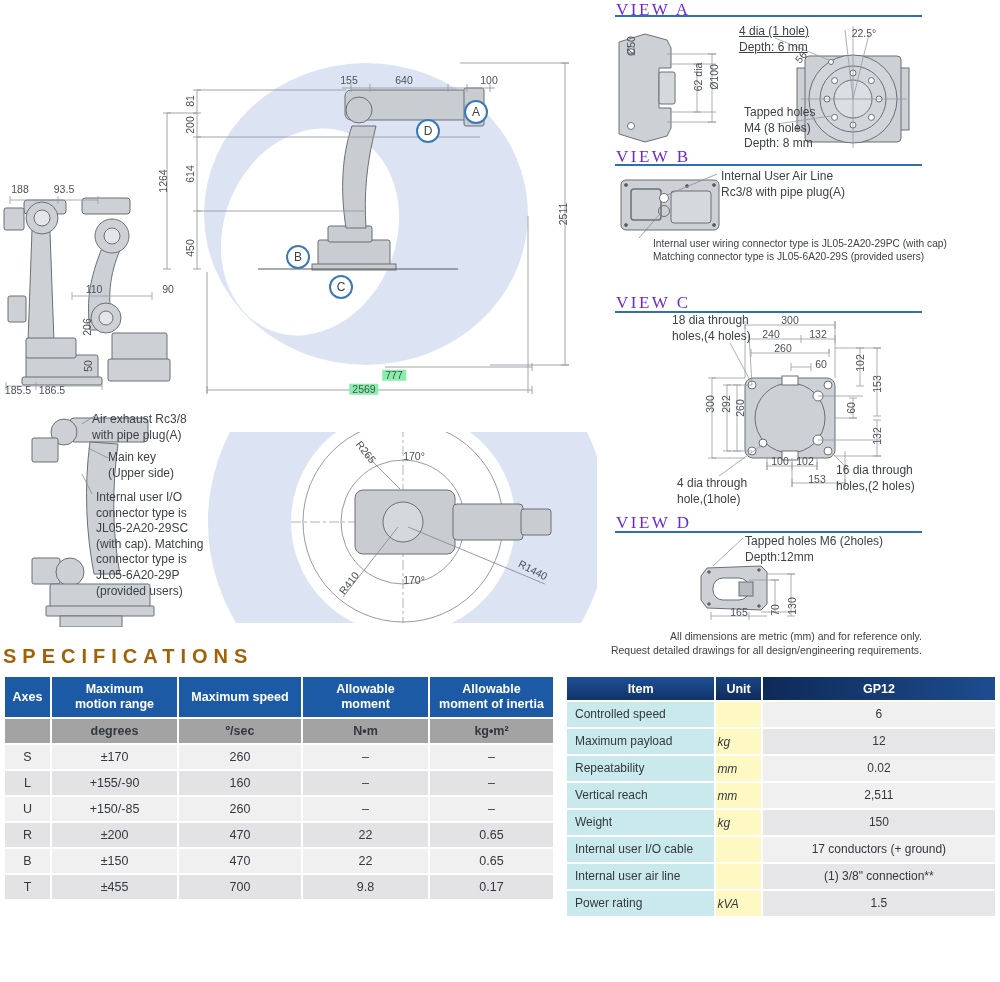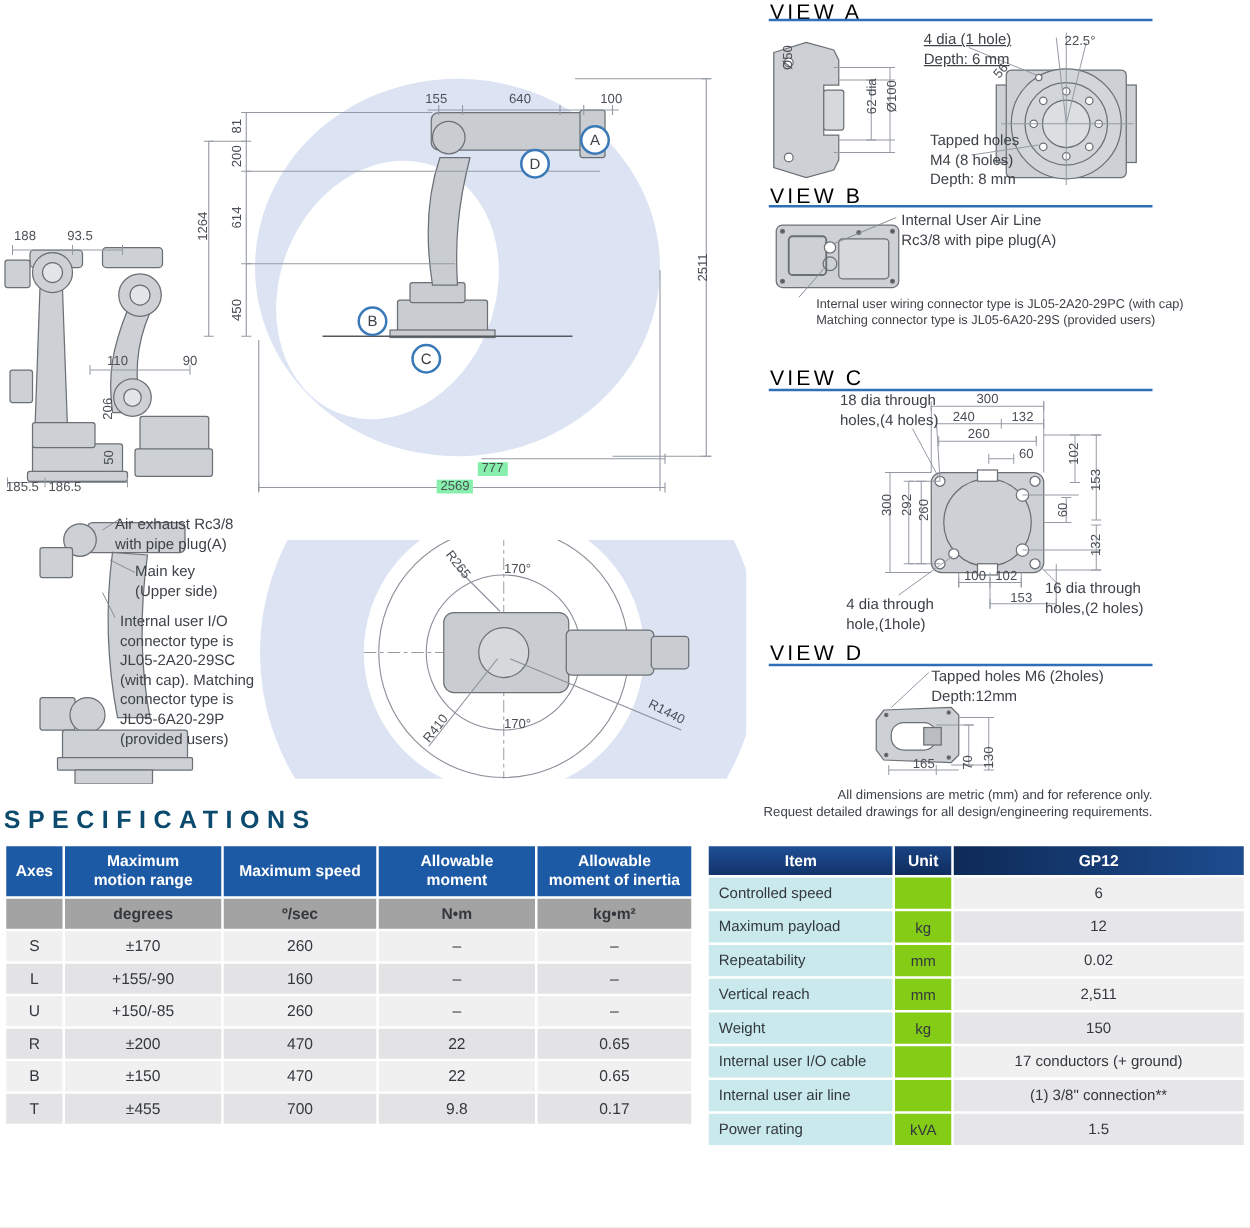--- a/index.html
+++ b/index.html
@@ -12,43 +12,43 @@
   .dimv{transform:translate(-50%,-50%) rotate(-90deg);}
   .bgw{background:#86efac;padding:0 3px;}
   
   .note{position:absolute;font-size:12px;color:#3d4248;white-space:pre-line;line-height:1.3;}
   .ul{text-decoration:underline;}
   
   .marker{position:absolute;width:20px;height:20px;border:2px solid #3a79b8;border-radius:50%;
         background:#fff;color:#3c4247;font-size:12px;display:flex;align-items:center;
         justify-content:center;transform:translate(-50%,-50%);}
   
-  .view-title{position:absolute;left:616px;font-size:17px;letter-spacing:2.5px;color:#000000;}
+  .view-title{position:absolute;left:616px;font-size:17px;letter-spacing:2.5px;color:#6d28d9;font-family:Liberation Serif, serif;}
   .view-underline{position:absolute;left:615px;width:307px;height:2px;background:#2e6fb5;}
   .footnote{position:absolute;top:629px;right:78px;text-align:right;font-size:10.5px;
         color:#3d4248;white-space:pre-line;line-height:1.35;}
   
   .spec-title{position:absolute;left:3px;top:645px;font-size:20px;font-weight:bold;
-        letter-spacing:6px;color:#0c4a6e;}
+        letter-spacing:6px;color:#a16207;}
   table{border-collapse:separate;border-spacing:2px;background:#fff;table-layout:fixed;}
   .axes-table{position:absolute;left:3px;top:675px;width:552px;}
   .axes-table th{background:#1d5aa6;color:#fff;font-size:12.5px;font-weight:bold;height:38px;
         line-height:1.2;white-space:pre-line;vertical-align:middle;text-align:center;}
   .axes-table td{font-size:12.5px;color:#33383e;text-align:center;height:22px;vertical-align:middle;}
   .axes-table .urow td{background:#a3a3a3;font-weight:bold;}
   .r-light td{background:#f0f0f1;}
   .r-dark td{background:#e3e3e6;}
   .item-table{position:absolute;left:565px;top:675px;width:432px;}
   .item-table th{color:#fff;font-size:12.5px;font-weight:bold;height:21px;vertical-align:middle;text-align:center;}
   .ith-item{background:linear-gradient(180deg,#1e4f95,#12336a);}
   .ith-unit{background:linear-gradient(180deg,#1a4484,#0f2c5e);}
   .ith-gp12{background:linear-gradient(90deg,#0e2a57,#1d4c8f);}
   .item-table td{font-size:12px;color:#33383e;vertical-align:middle;height:23px;}
   .item-table td.c-item{background:#c9e9ec;text-align:left;padding-left:8px;white-space:pre-line;line-height:1.35;}
-  .item-table td.c-unit{background:#84cc16;text-align:center;}
+  .item-table td.c-unit{background:#fef9c3;font-style:italic;}
   .item-table td.c-val{text-align:center;white-space:pre-line;line-height:1.45;}
   .v-light{background:#f0f0f1;}
   .v-dark{background:#e6e6e8;}
   .row-power td{height:54px;}
 </style>
 </head>
 <body>
 
 <div class="page">
 
@@ -75,21 +75,21 @@
     <g stroke="#949aa4" stroke-width="0.8" fill="none">
       <path d="M8,18 L8,26 M56,18 L56,26 M8,22 L56,22"></path>
       <path d="M56,22 L96,22 M96,18 L96,26"></path>
       <path d="M70,118 L150,118 M70,114 L70,122 M150,114 L150,122"></path>
       <path d="M4,208 L100,208 M4,204 L4,212 M34,204 L34,212 M100,204 L100,212"></path>
     </g>
   </svg>
   <span class="dim" style="left:20px;top:189px">188</span>
   <span class="dim" style="left:64px;top:189px">93.5</span>
   <span class="dim" style="left:94px;top:289px">110</span>
-  <span class="dim" style="left:152px;top:289px">90</span>
+  <span class="dim" style="left:168px;top:289px">90</span>
   <span class="dimv" style="left:87px;top:327px">206</span>
   <span class="dimv" style="left:88px;top:366px">50</span>
   <span class="dim" style="left:18px;top:390px">185.5</span>
   <span class="dim" style="left:52px;top:390px">186.5</span>
 
   <svg class="abs" style="left:30px;top:412px" width="175" height="215" viewBox="0 0 175 215">
     <g fill="#cdd0d4" stroke="#6b7076" stroke-width="1">
       <rect x="40" y="6" width="78" height="24" rx="4"></rect>
       <circle cx="34" cy="20" r="13"></circle>
       <rect x="2" y="26" width="26" height="24" rx="2"></rect>
@@ -137,21 +137,21 @@
       <path d="M17,73 L17,229 M13,73 L21,73 M13,229 L21,229"></path>
       <path d="M47,50 L196,50 M47,73 L17,73 M47,97 L330,97 M47,171 L214,171"></path>
       <path d="M415,23 L415,325 M411,23 L419,23 M411,325 L419,325"></path>
       <path d="M310,23 L419,23 M340,325 L419,325"></path>
       <path d="M235,327 L382,327 M382,323 L382,331"></path>
       <path d="M57,350 L382,350 M57,346 L57,354 M382,346 L382,354"></path>
       <path d="M57,232 L57,353 M378,176 L378,353"></path>
     </g>
   </svg>
   <span class="dim" style="left:349px;top:80px">155</span>
-  <span class="dim" style="left:416px;top:80px">640</span>
+  <span class="dim" style="left:404px;top:80px">640</span>
   <span class="dim" style="left:489px;top:80px">100</span>
   <span class="dimv" style="left:190px;top:101px">81</span>
   <span class="dimv" style="left:190px;top:125px">200</span>
   <span class="dimv" style="left:190px;top:174px">614</span>
   <span class="dimv" style="left:190px;top:248px">450</span>
   <span class="dimv" style="left:163px;top:181px">1264</span>
   <span class="dimv" style="left:563px;top:214px">2511</span>
   <span class="dim bgw" style="left:394px;top:375px">777</span>
   <span class="dim bgw" style="left:364px;top:389px">2569</span>
   <span class="marker" style="left:476px;top:112px">A</span>

